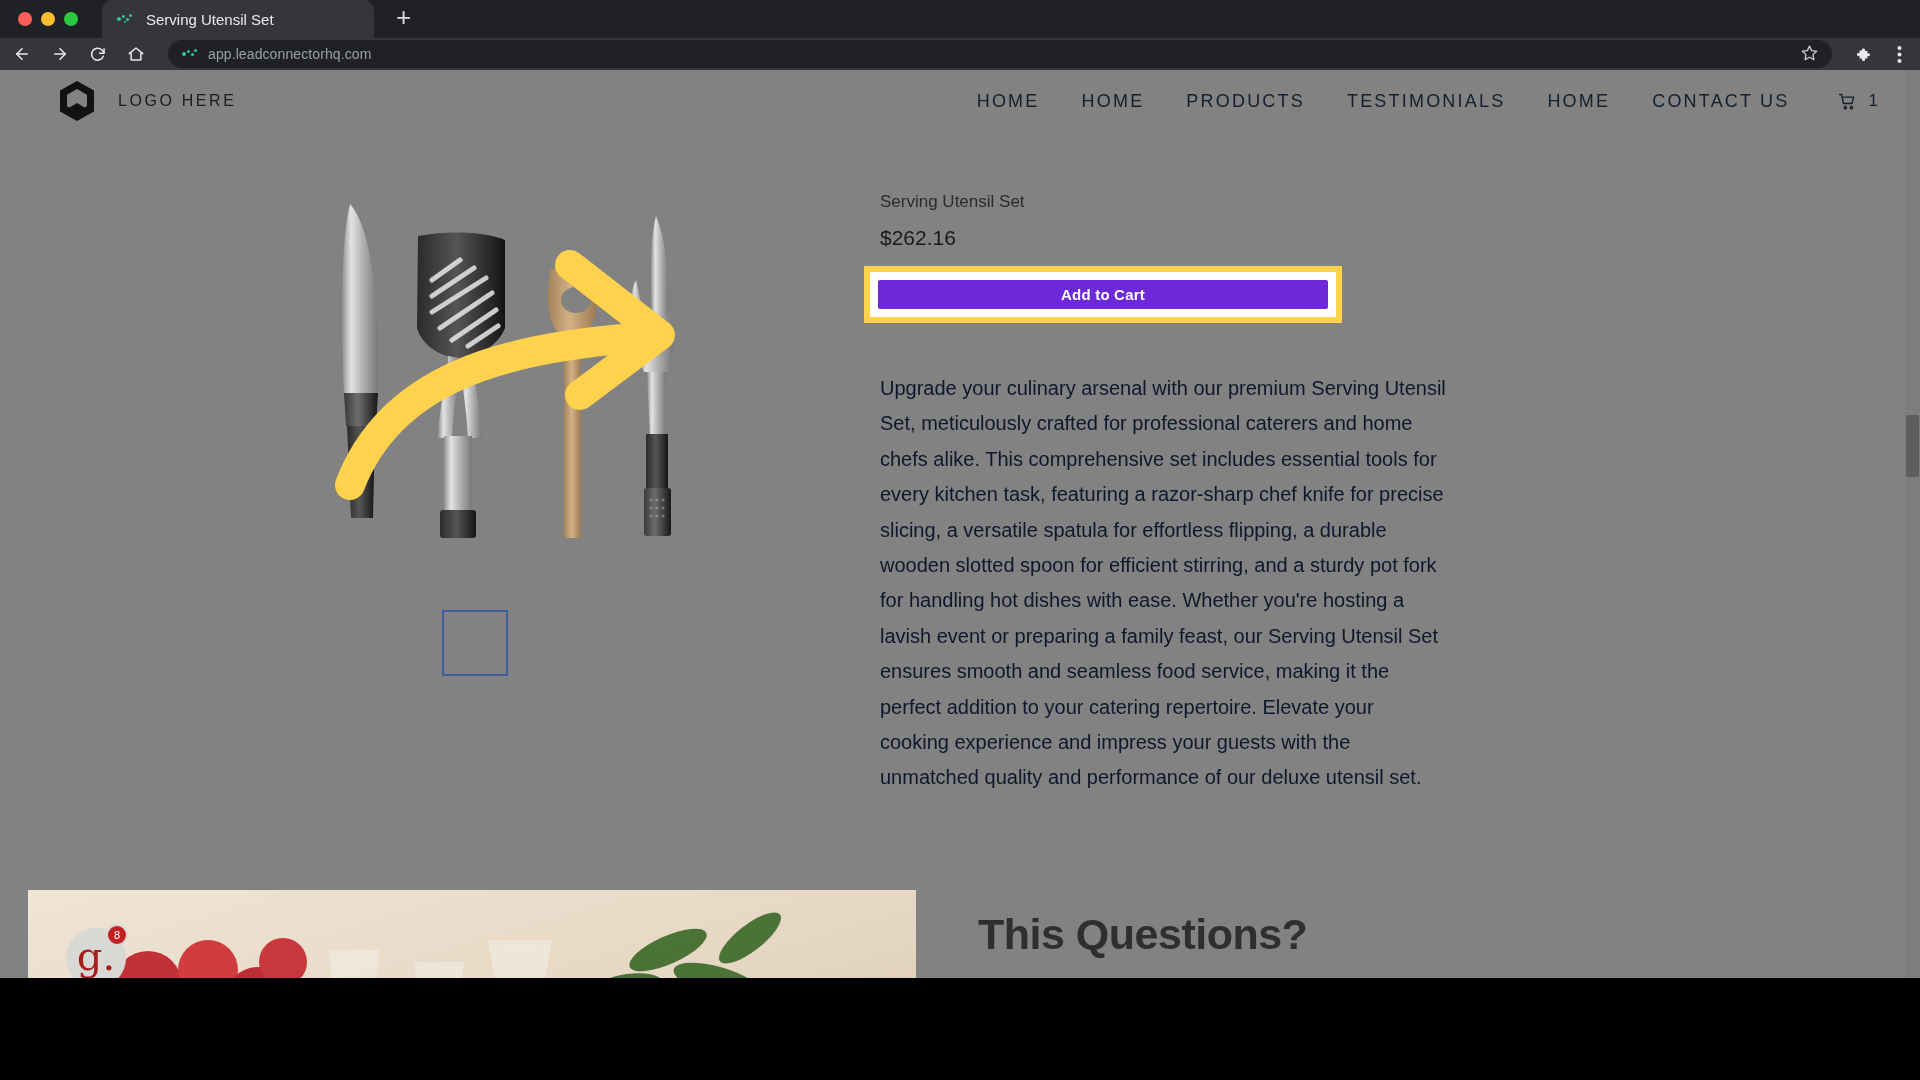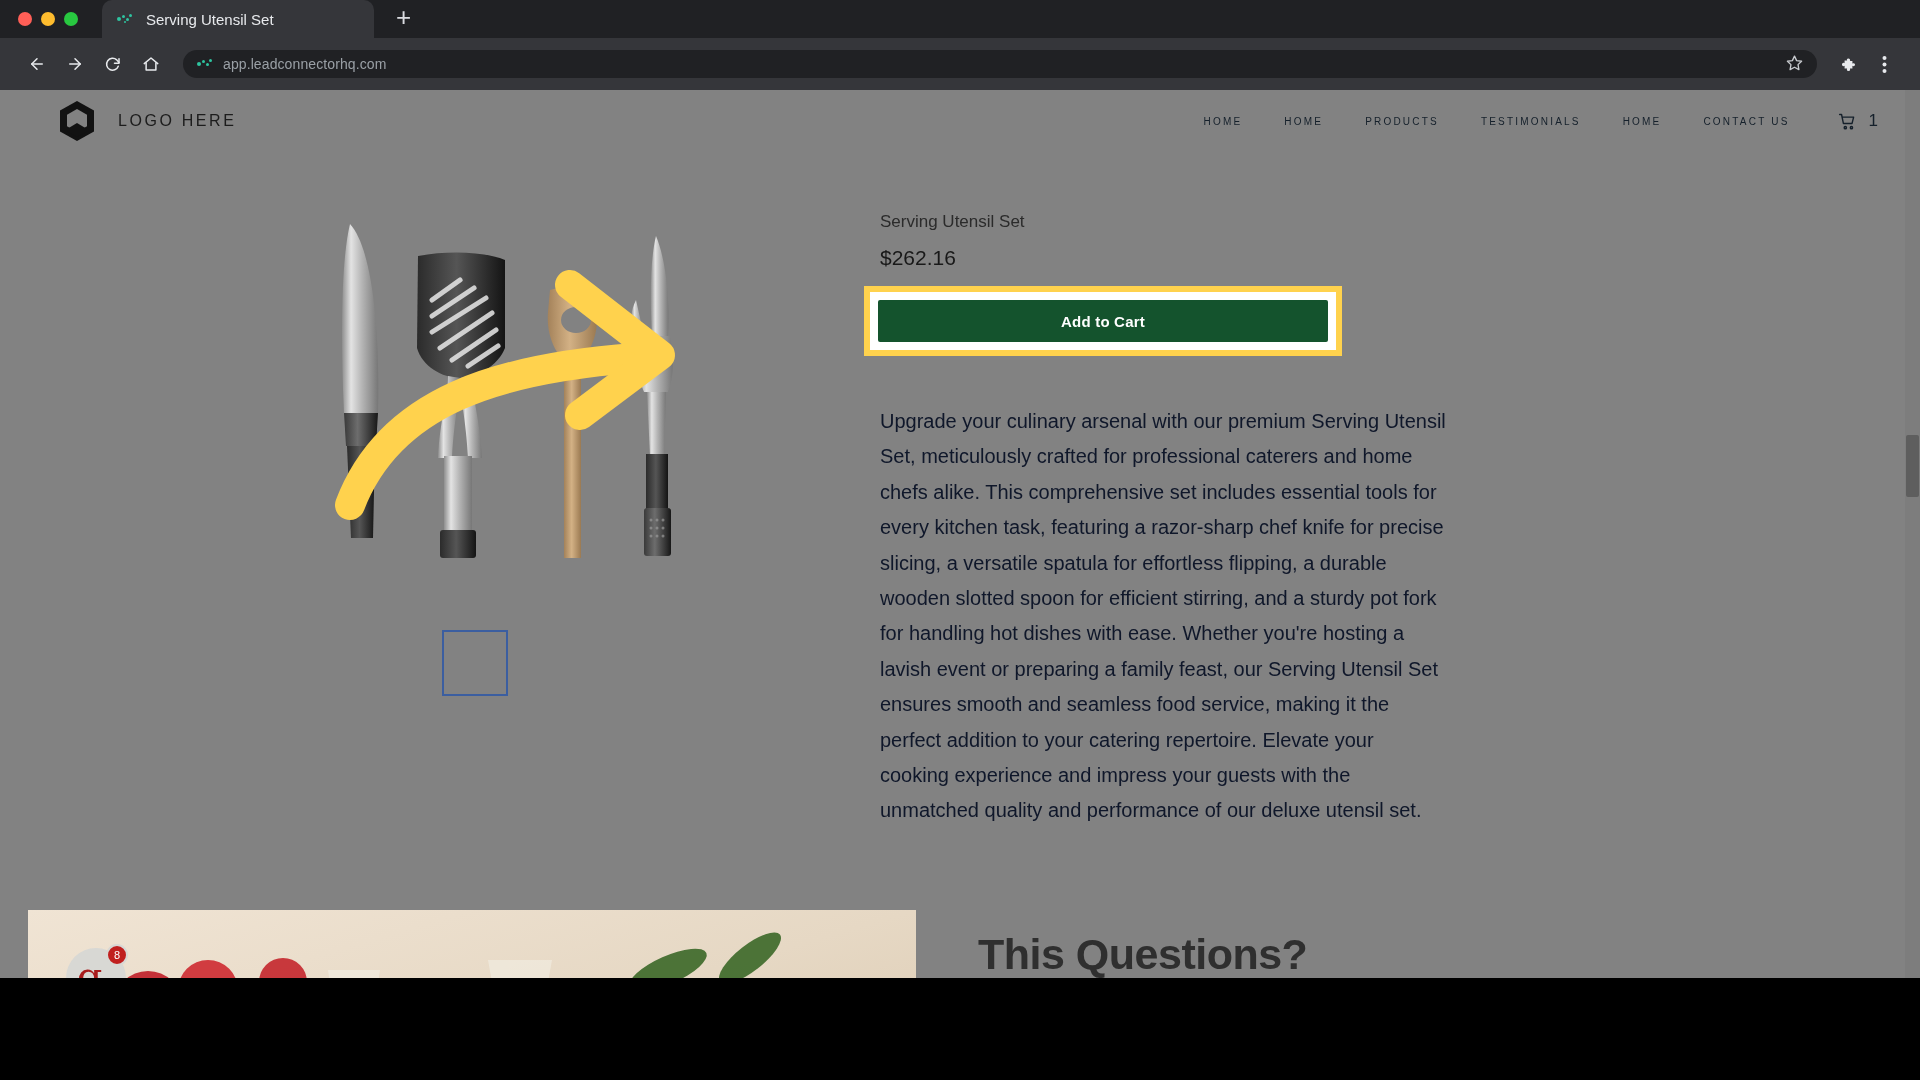--- a/index.html
+++ b/index.html
@@ -34,22 +34,22 @@
     color: #e8eaed; font-size: 15px; white-space: nowrap;
     overflow: hidden; text-overflow: ellipsis;
   }
   .newtab {
     color:#dadce0; font-size: 26px; line-height: 1;
     margin-left: 22px; margin-bottom: 8px; font-weight: 300;
     cursor: pointer; user-select:none;
   }
 
   .toolbar {
-    height: 52px; background: #35363a;
-    display:flex; align-items:center; padding: 0 21px; gap: 6px;
+    height: 32px; background: #35363a;
+    display:flex; align-items:center; padding: 0 6px; gap: 6px;
   }
   .navbtn {
     width: 32px; height: 32px; display:flex; align-items:center; justify-content:center;
     color:#e8eaed; border-radius: 50%; cursor:pointer;
   }
   .omnibox {
     flex: 1; height: 28px; background: #202124; border-radius: 14px;
     display:flex; align-items:center; gap: 10px; padding: 0 14px;
     margin: 0 10px;
   }
@@ -79,21 +79,21 @@
     height: 62px; display:flex; align-items:center;
     padding: 0 42px 0 58px; background: #828282;
   }
   .logo-wrap { display:flex; align-items:center; gap: 22px; }
   .logo-mark { width: 38px; height: 42px; flex:none; }
   .logo-text {
     font-size: 16px; letter-spacing: 2.6px; color:#1c1c1c; font-weight: 400;
   }
   .site-nav { margin-left: auto; display:flex; align-items:center; gap: 0; }
   .nav-item {
-    font-size: 10px; letter-spacing: 2.2px; color: #15202b;
+    font-size: 18px; letter-spacing: 2.2px; color: #15202b;
     padding: 0 21px; cursor: pointer; white-space: nowrap;
   }
   .cart {
     display:flex; align-items:center; gap: 11px; padding-left: 26px; cursor:pointer;
   }
   .cart-count { font-size: 17px; color:#15202b; }
 
   
   .product-area {
     display:flex; padding: 56px 0 0 0; position: relative;
@@ -112,21 +112,21 @@
 
   .details { width: 600px; padding-top: 4px; }
   .prod-title { font-size: 17px; color:#2b2b2b; margin-bottom: 14px; font-weight: 400; }
   .prod-price { font-size: 21px; color:#191919; margin-bottom: 16px; }
 
   .cta-highlight {
     border: 6px solid #ffd24d; background: #ffffff;
     padding: 8px; width: 478px; margin-left: -16px; margin-bottom: 20px;
   }
   .add-cart {
-    display:block; width: 100%; height: 42px; background:#14532d;
+    display:block; width: 100%; height: 29px; background:#6d28d9;
     border: none; color:#fff; font-size: 15px; font-weight: 700;
     letter-spacing: .2px; cursor: pointer; border-radius: 2px;
     font-family: "Liberation Sans", sans-serif;
   }
   .prod-desc {
     font-size: 20px; line-height: 1.77; color: #0f172a; width: 568px; margin-top: 48px;
   }
 
   
   .faq {

